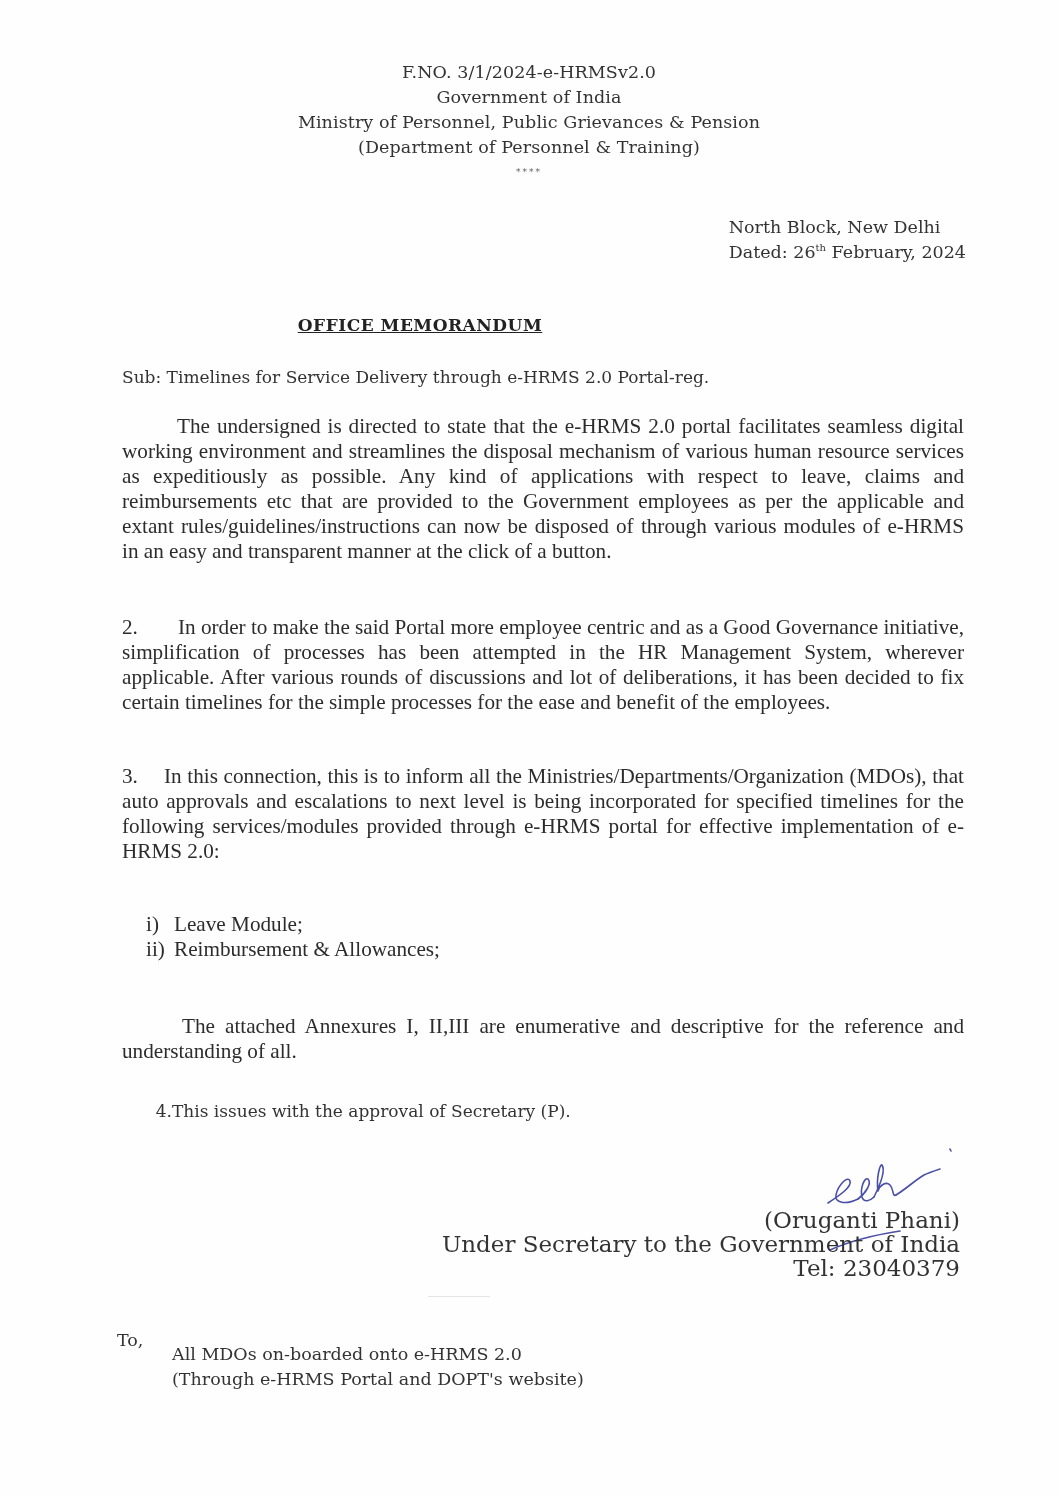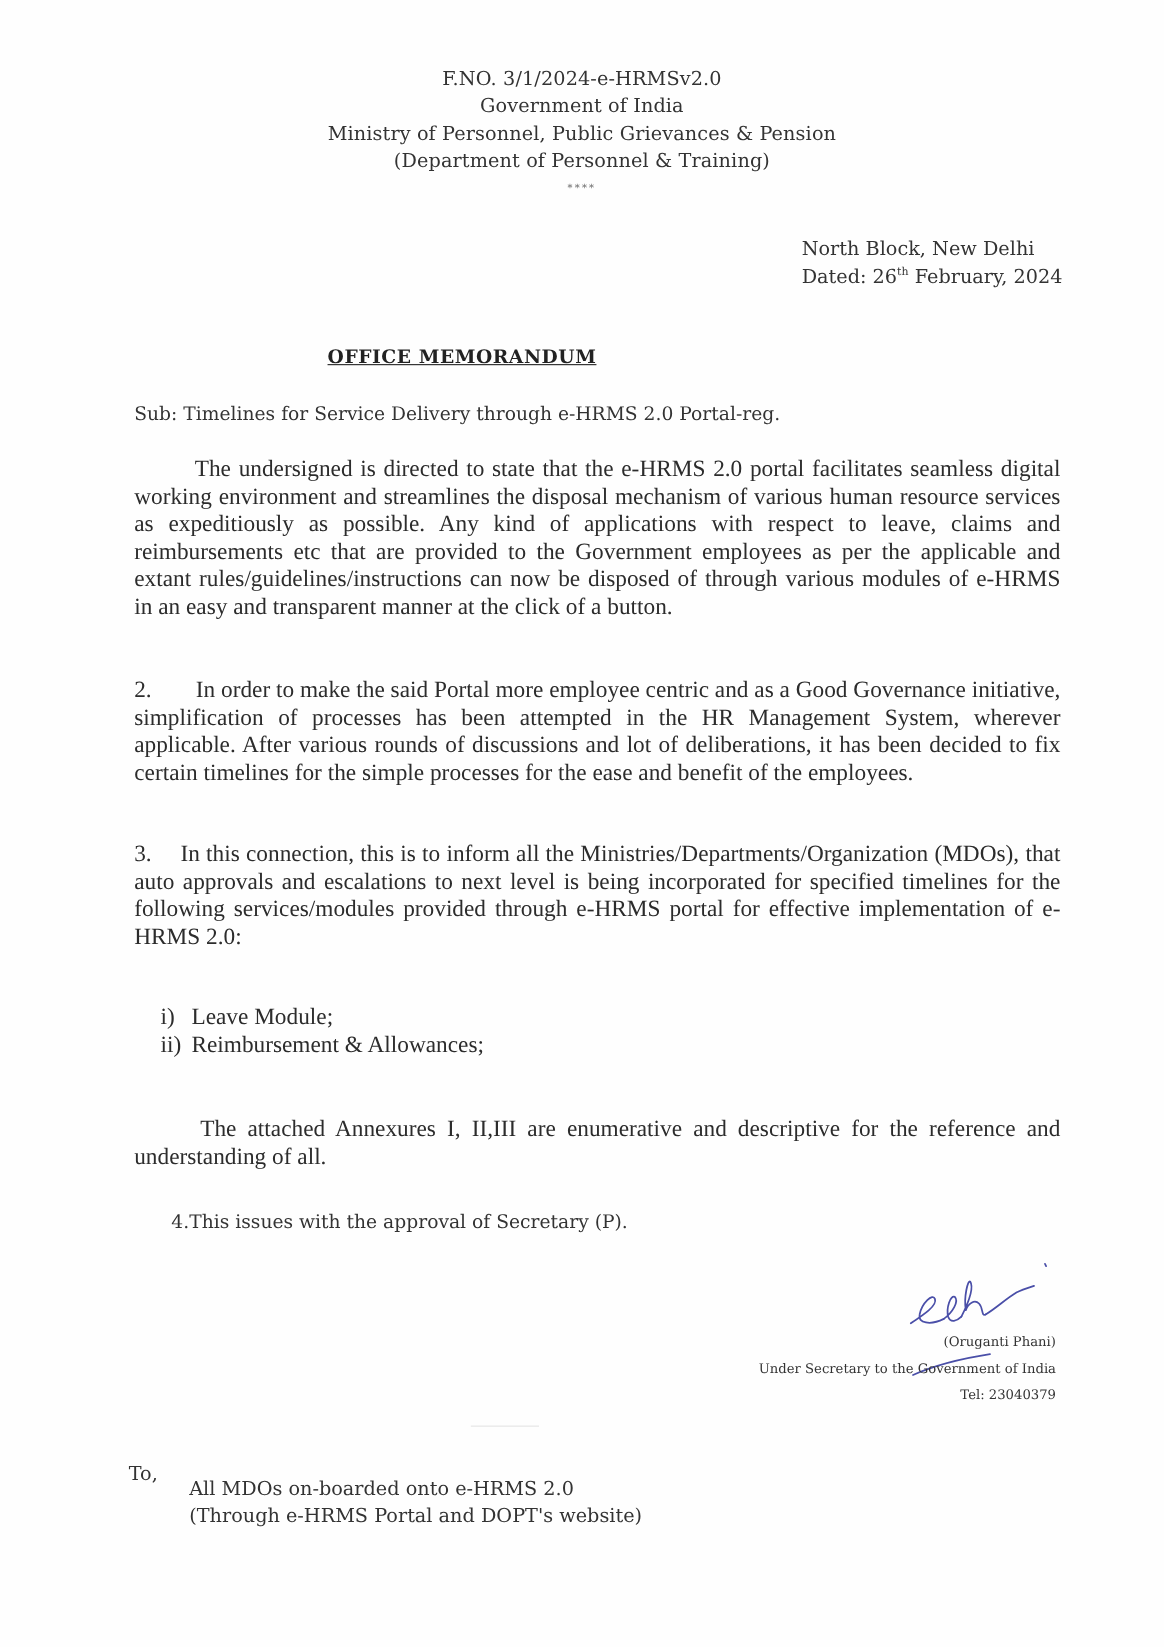--- a/index.html
+++ b/index.html
@@ -52,21 +52,21 @@
   }
   .list .marker { display: inline-block; width: 28px; }
   .para4 {
     left: 122px;
     font-family: "DejaVu Serif", serif;
     font-size: 17px; color: #333;
   }
   .para4 .num { display: inline-block; width: 50px; }
   .sig {
     right: 98px; text-align: right;
-    font-size: 12px; line-height: 24px; color: #333;
+    font-size: 23px; line-height: 24px; color: #333;
   }
   .to { left: 117px; font-size: 17.5px; color: #333; margin-top: 44px; }
   .addr { left: 172px; font-size: 17.5px; line-height: 25px; color: #333; }
   .signature-svg { position: absolute; left: 810px; top: 1145px; }
   .faint-line { position: absolute; left: 428px; top: 1296px; width: 62px; height: 1px; background: #e4e4e4; }
 </style>
 </head>
 <body>
 
 <div class="abs hdr" style="top:60px;">F.NO. 3/1/2024-e-HRMSv2.0</div>

